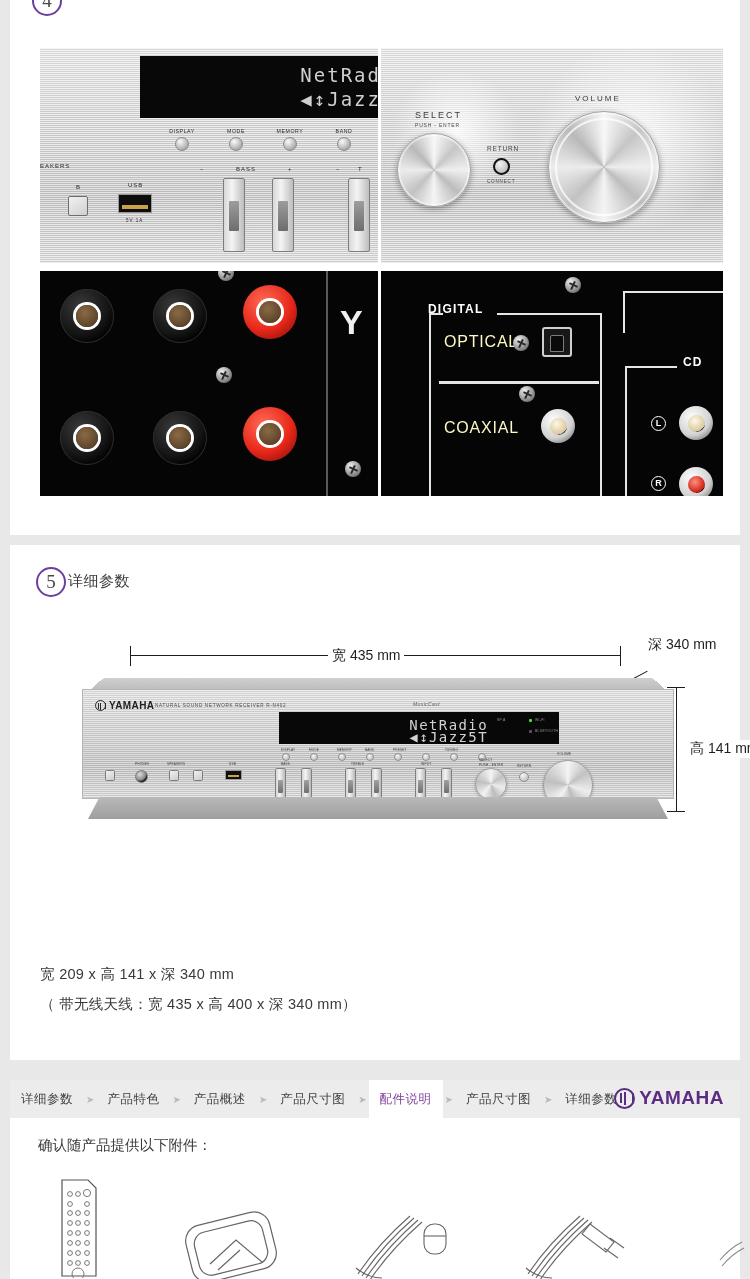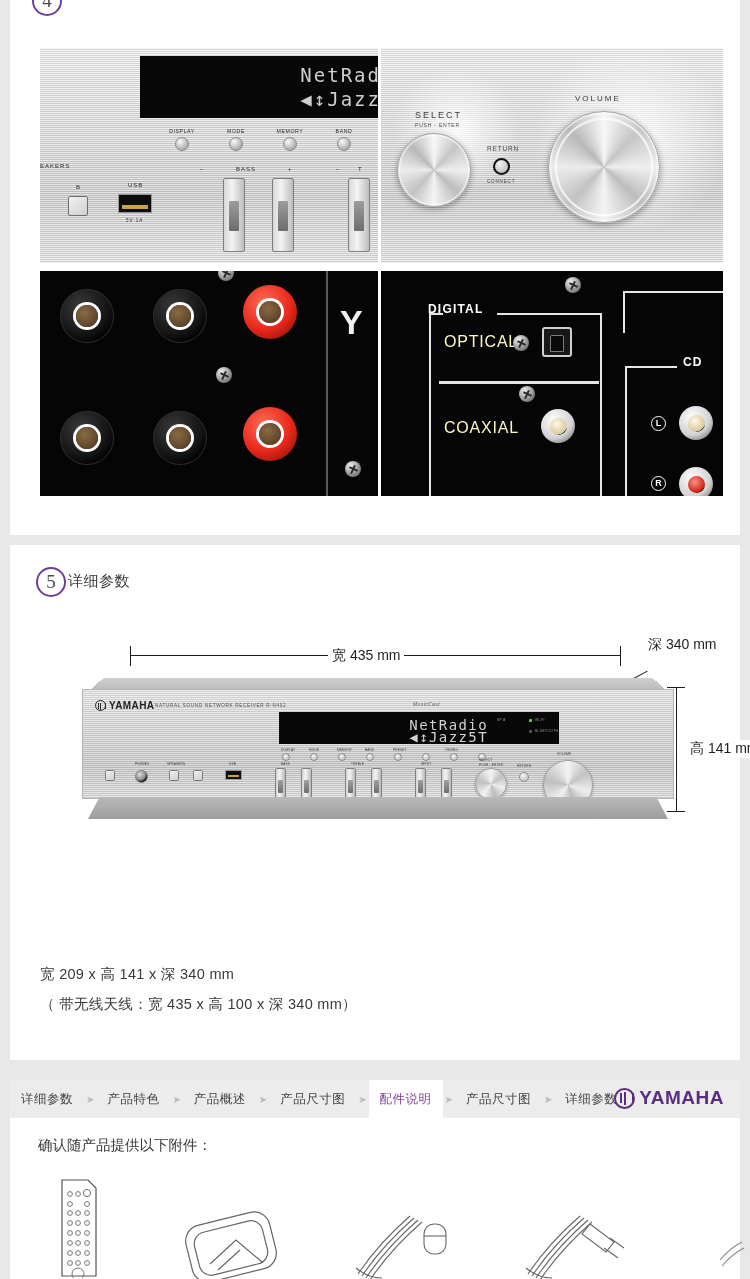--- a/index.html
+++ b/index.html
@@ -434,21 +434,21 @@
           <div class="mini-lbl" style="left:434px;top:74px;">RETURN</div>
           <div class="mini-knob" style="left:436px;top:82px;width:10px;height:10px;"></div>
           <div class="mini-lbl" style="left:474px;top:62px;">VOLUME</div>
           <div class="recv-knob" style="left:460px;top:70px;width:50px;height:50px;"></div>
         </div>
         <div class="recv-foot"></div>
       </div>
     </div>
 
     <div class="dim-text" style="top:420px;">宽 209 x 高 141 x 深 340 mm</div>
-    <div class="dim-text" style="top:450px;">（ 带无线天线：宽 435 x 高 100 x 深 340 mm）</div>
+    <div class="dim-text" style="top:450px;">（ 带无线天线：宽 435 x 高 400 x 深 340 mm）</div>
   </div>
 
   <div class="navbar">
     <div class="nav-item">详细参数</div>
     <span class="nav-arrow">➤</span>
     <div class="nav-item">产品特色</div>
     <span class="nav-arrow">➤</span>
     <div class="nav-item">产品概述</div>
     <span class="nav-arrow">➤</span>
     <div class="nav-item">产品尺寸图</div>

